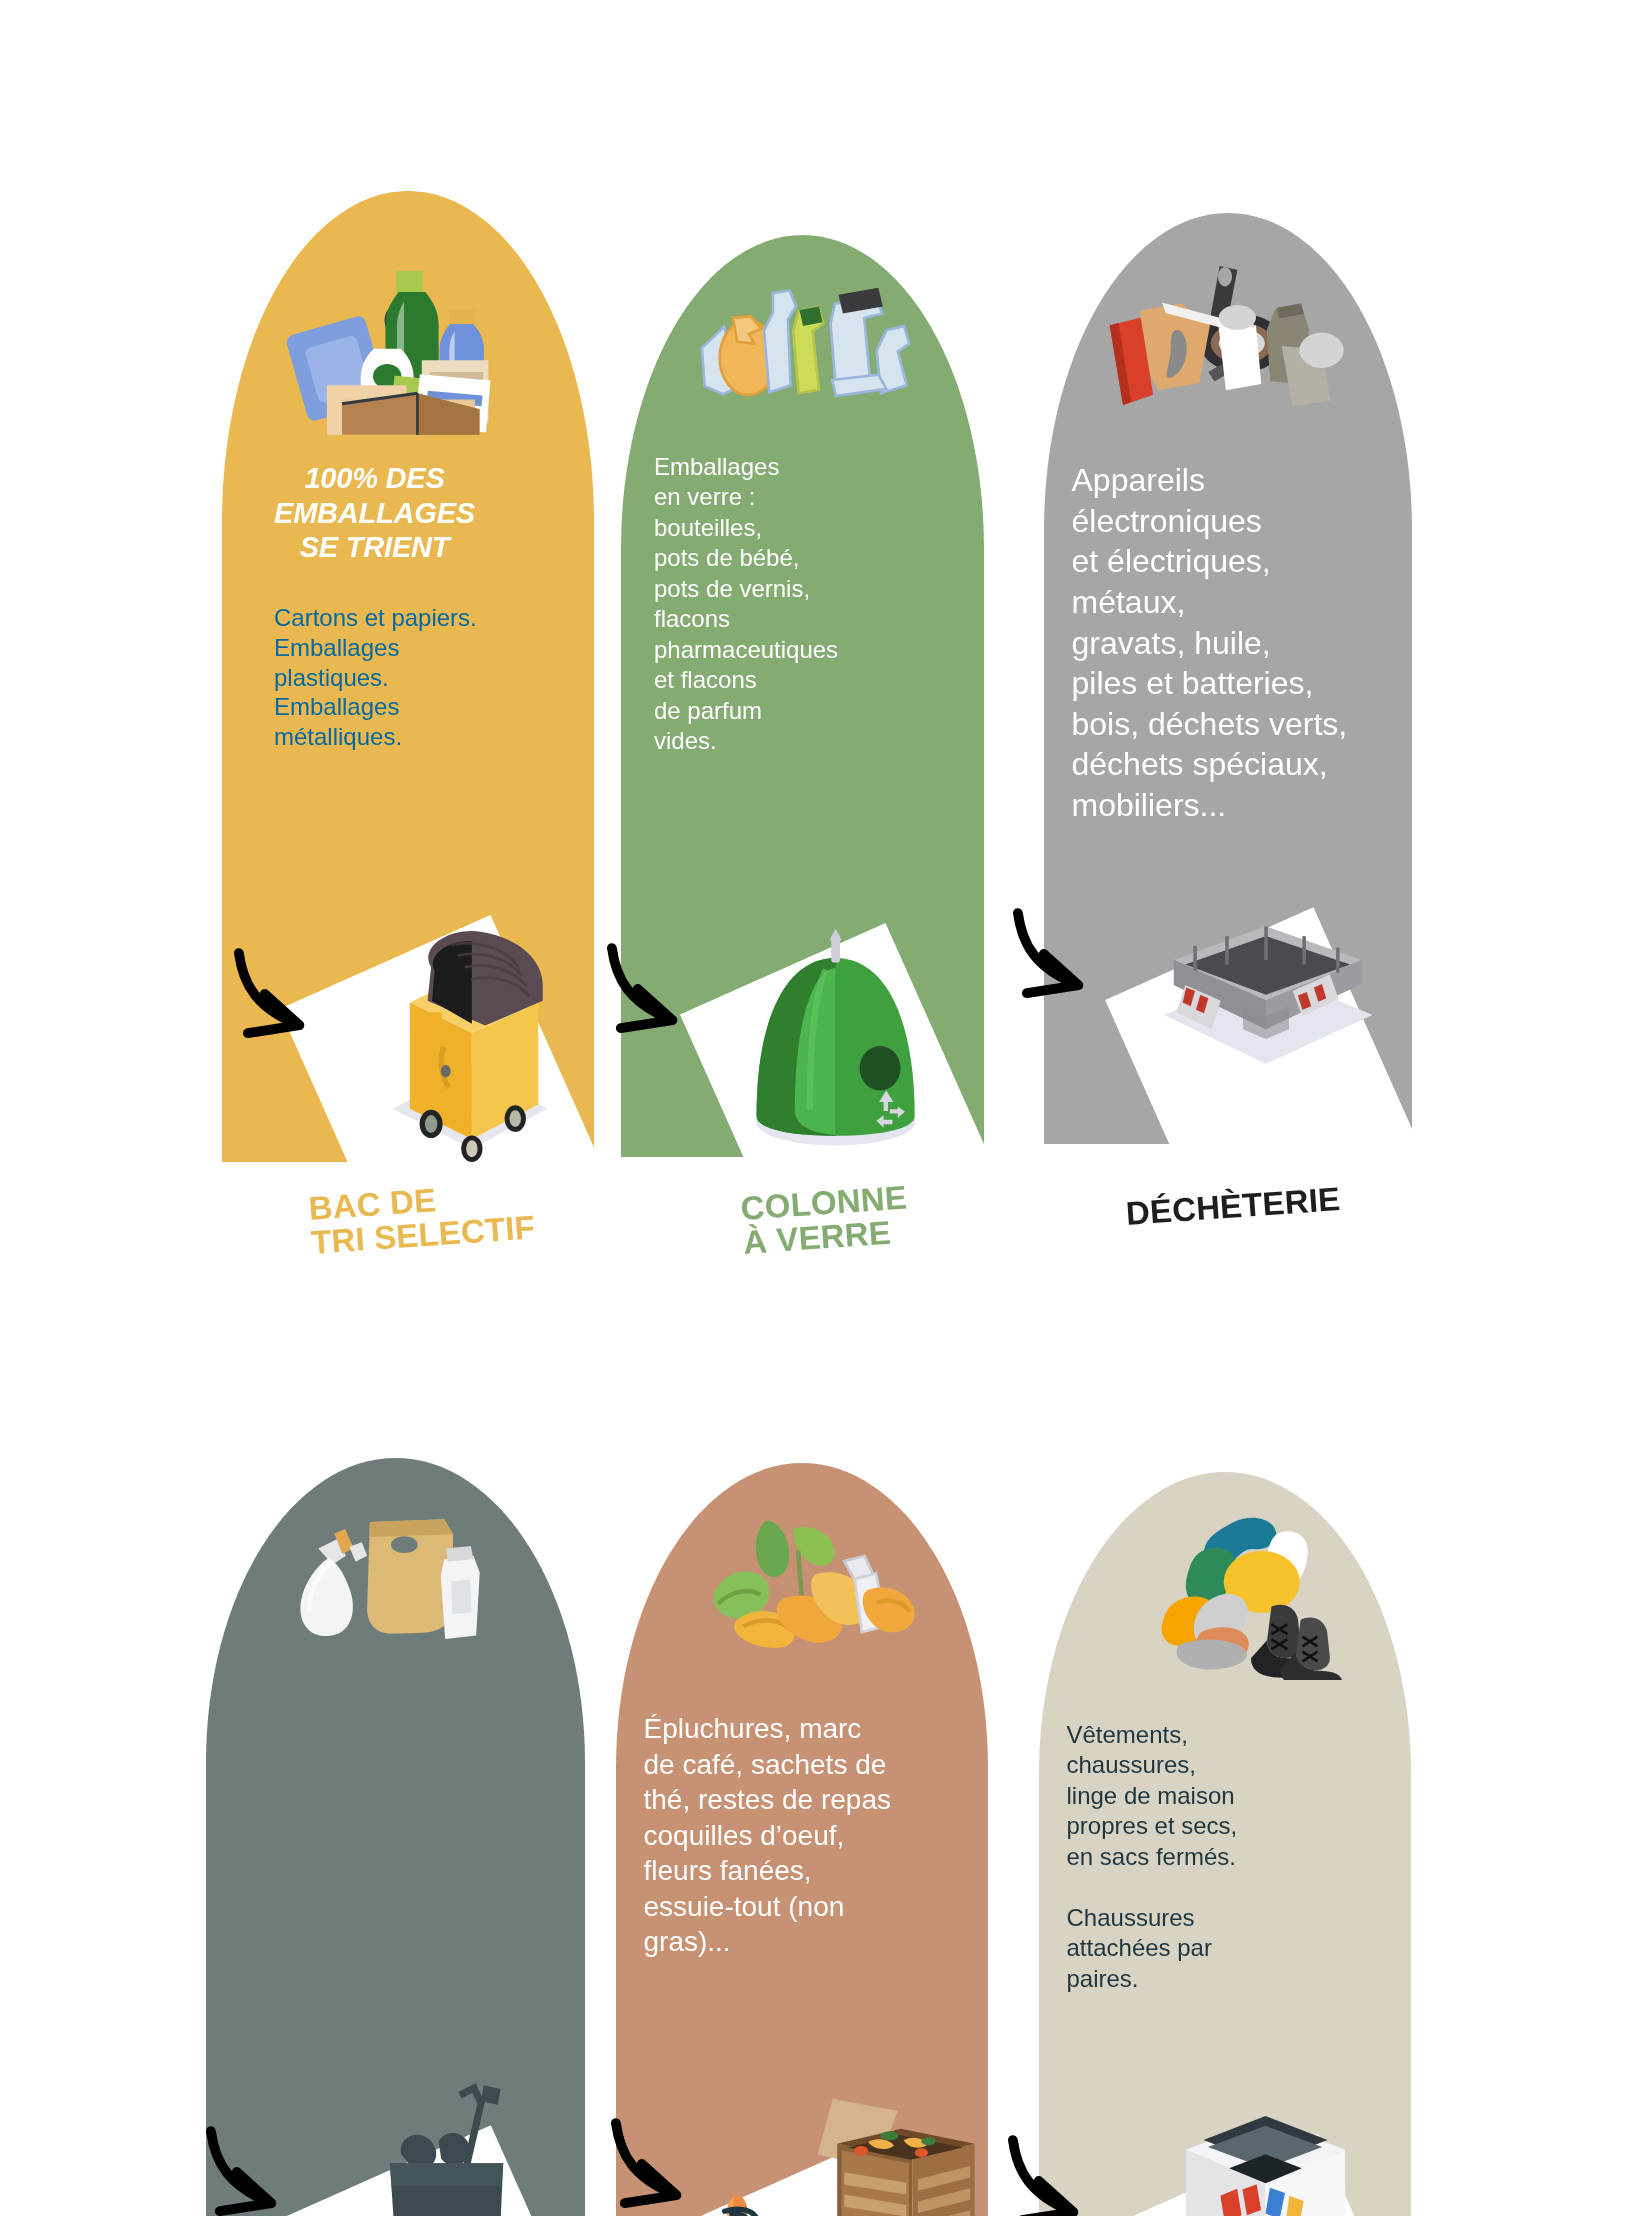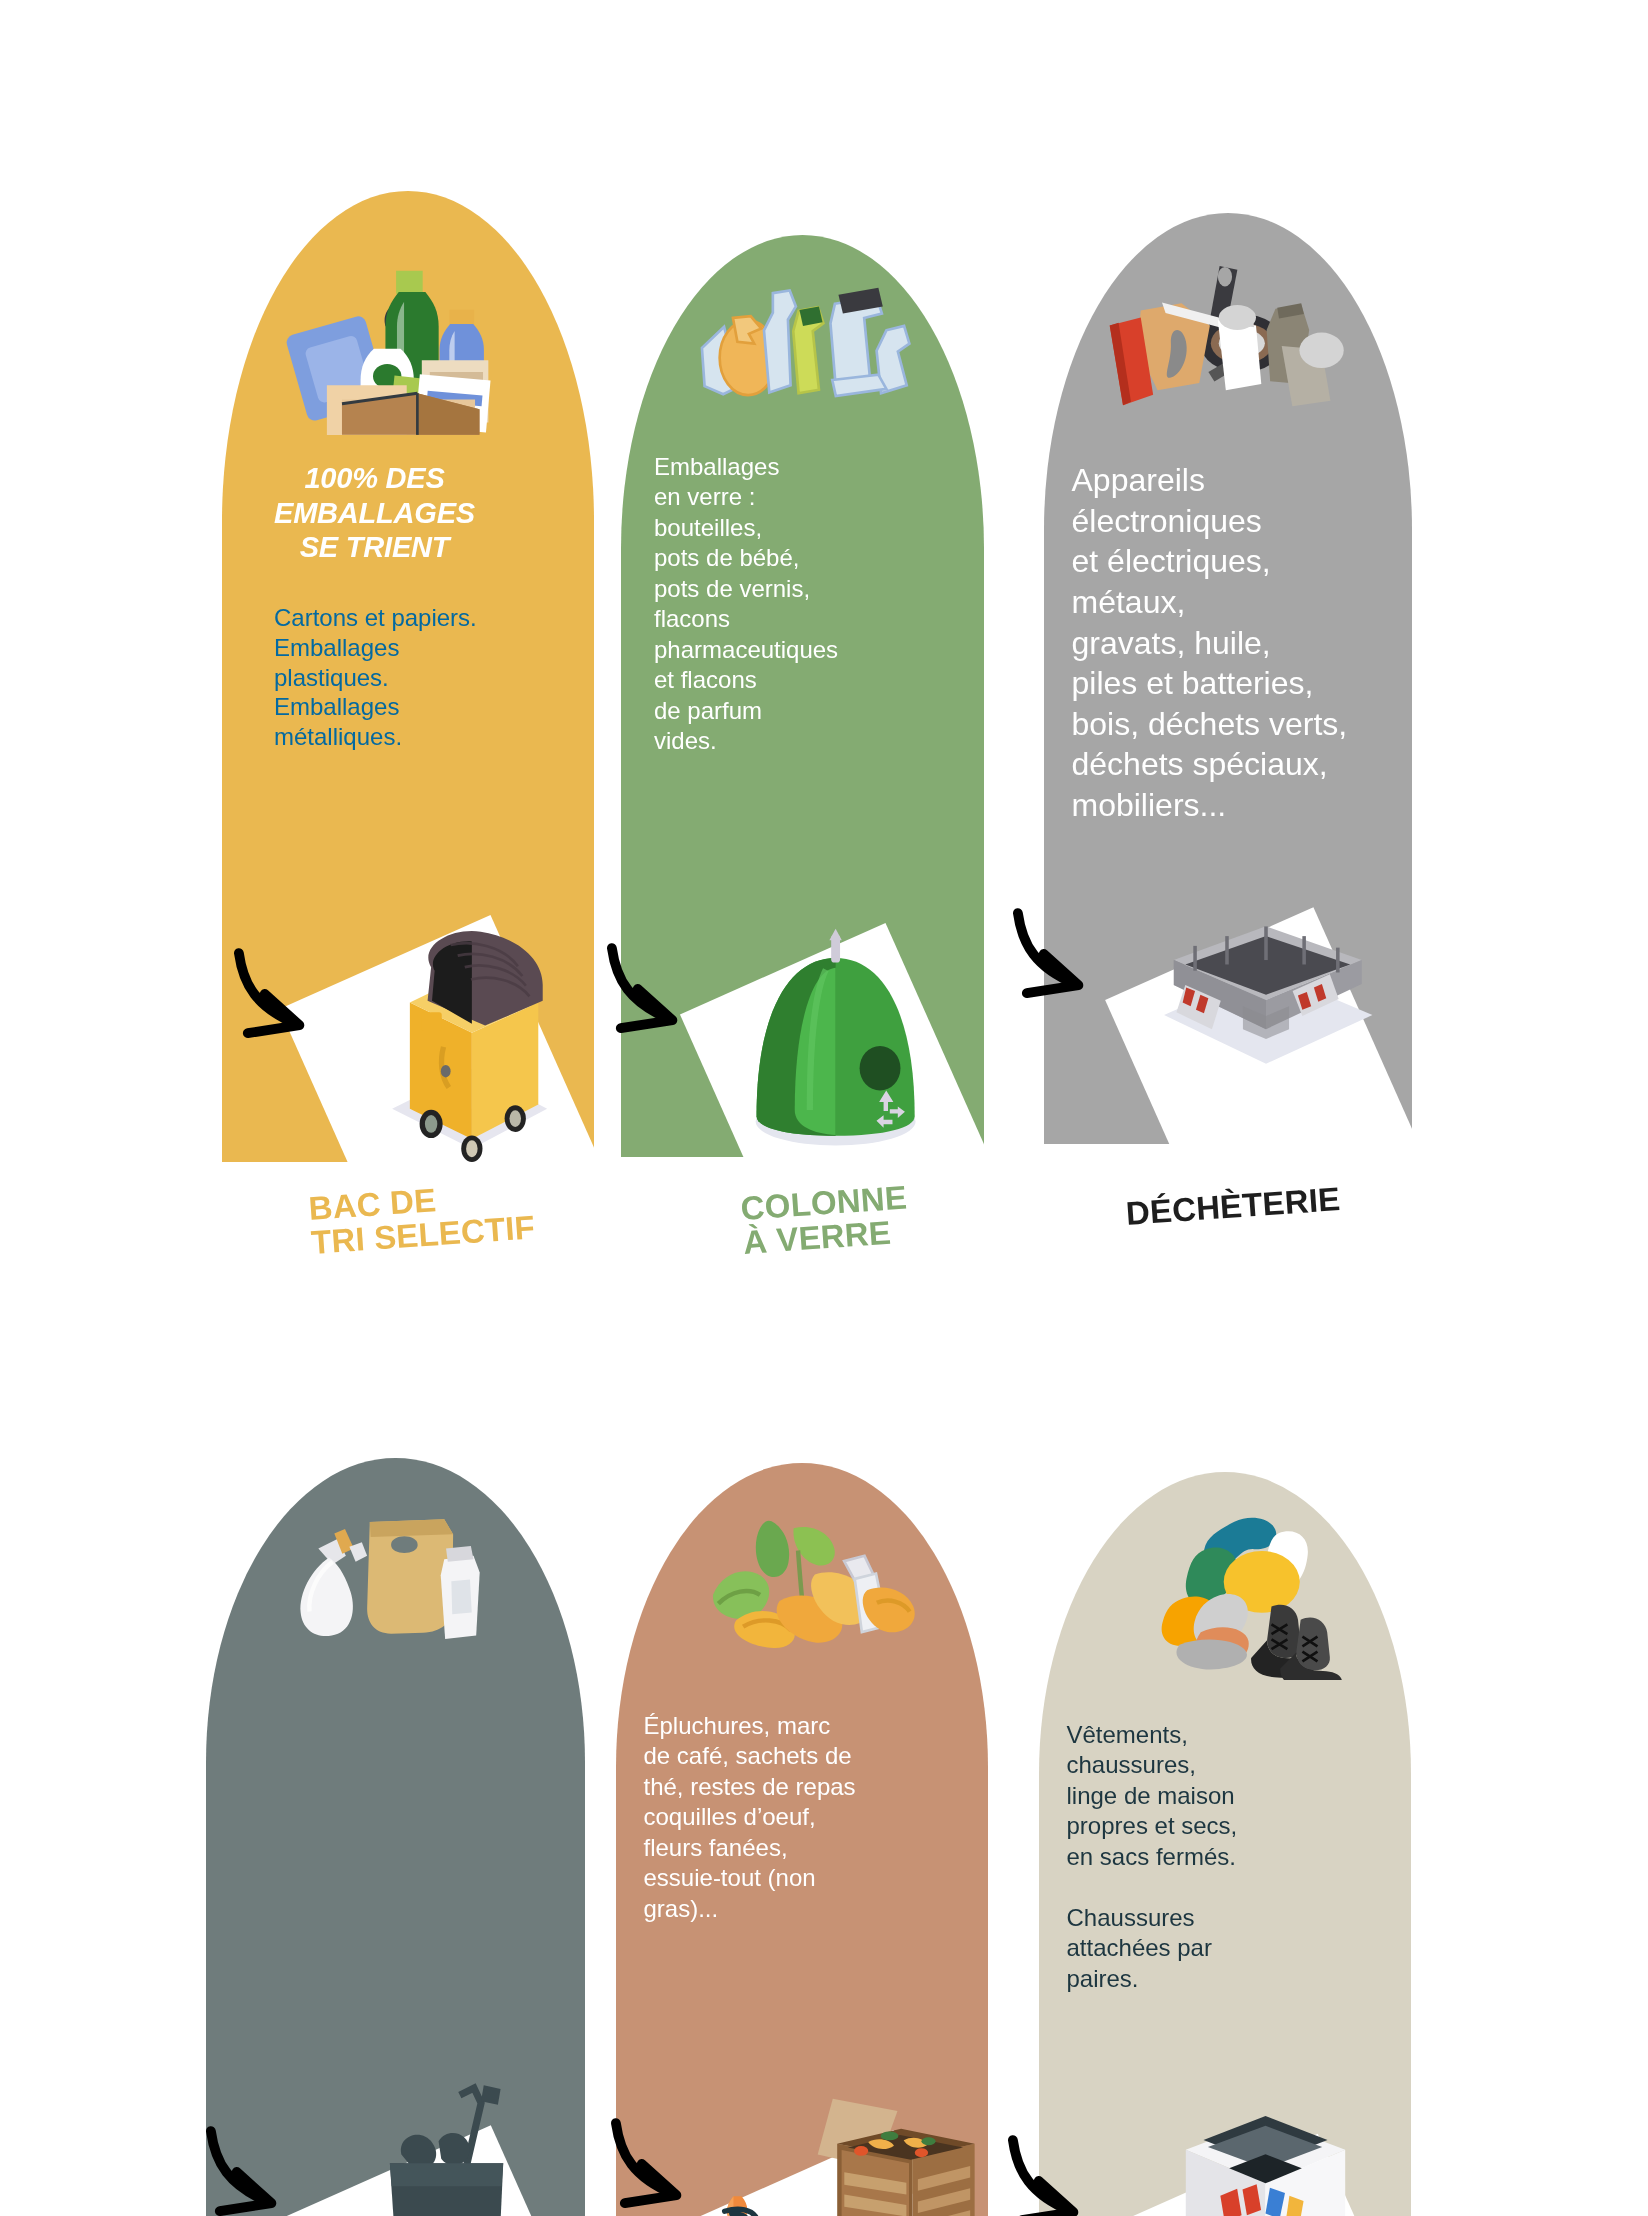--- a/index.html
+++ b/index.html
@@ -348,21 +348,21 @@
         <path d="M176 268 C212 246 262 250 284 276" stroke="#dd9a28" stroke-width="10" fill="none"></path>
         <path d="M258 210 C300 186 366 198 392 238 C414 272 388 306 342 304 C290 300 232 248 258 210 Z" fill="#f0a83c"></path>
         <path d="M338 150 C386 134 448 160 464 206 C476 244 442 272 398 262 C348 250 312 176 338 150 Z" fill="#f2c15a"></path>
         <path d="M404 120 L450 108 L470 150 L428 164 Z" fill="#e9e9ee" stroke="#c8c8d2" stroke-width="6"></path>
         <path d="M428 160 L476 148 L500 266 L444 280 Z" fill="#eef0f4" stroke="#cfd4dc" stroke-width="6"></path>
         <path d="M456 186 C494 170 544 186 560 222 C574 256 544 286 502 280 C458 274 430 206 456 186 Z" fill="#f0a83c"></path>
         <path d="M478 214 C504 202 538 212 552 234" stroke="#dd9a28" stroke-width="10" fill="none"></path>
       </svg>
     </div>
 
-    <div class="body-text" style="left:27.5px; top:248px; font-size:24px; line-height:1.27; color:#ffffff;">Épluchures, marc
+    <div class="body-text" style="left:27.5px; top:248px; font-size:28px; line-height:1.27; color:#ffffff;">Épluchures, marc
 de café, sachets de
 thé, restes de repas
 coquilles d’oeuf,
 fleurs fanées,
 essuie-tout (non
 gras)...</div>
 
     <div class="arrow" style="left:-8.9px; top:652px;">
       <svg width="89" height="98" viewBox="0 0 200 220">
         <path d="M20 18 C30 90 60 140 150 178" stroke="#000" stroke-width="22" fill="none" stroke-linecap="round"></path>

